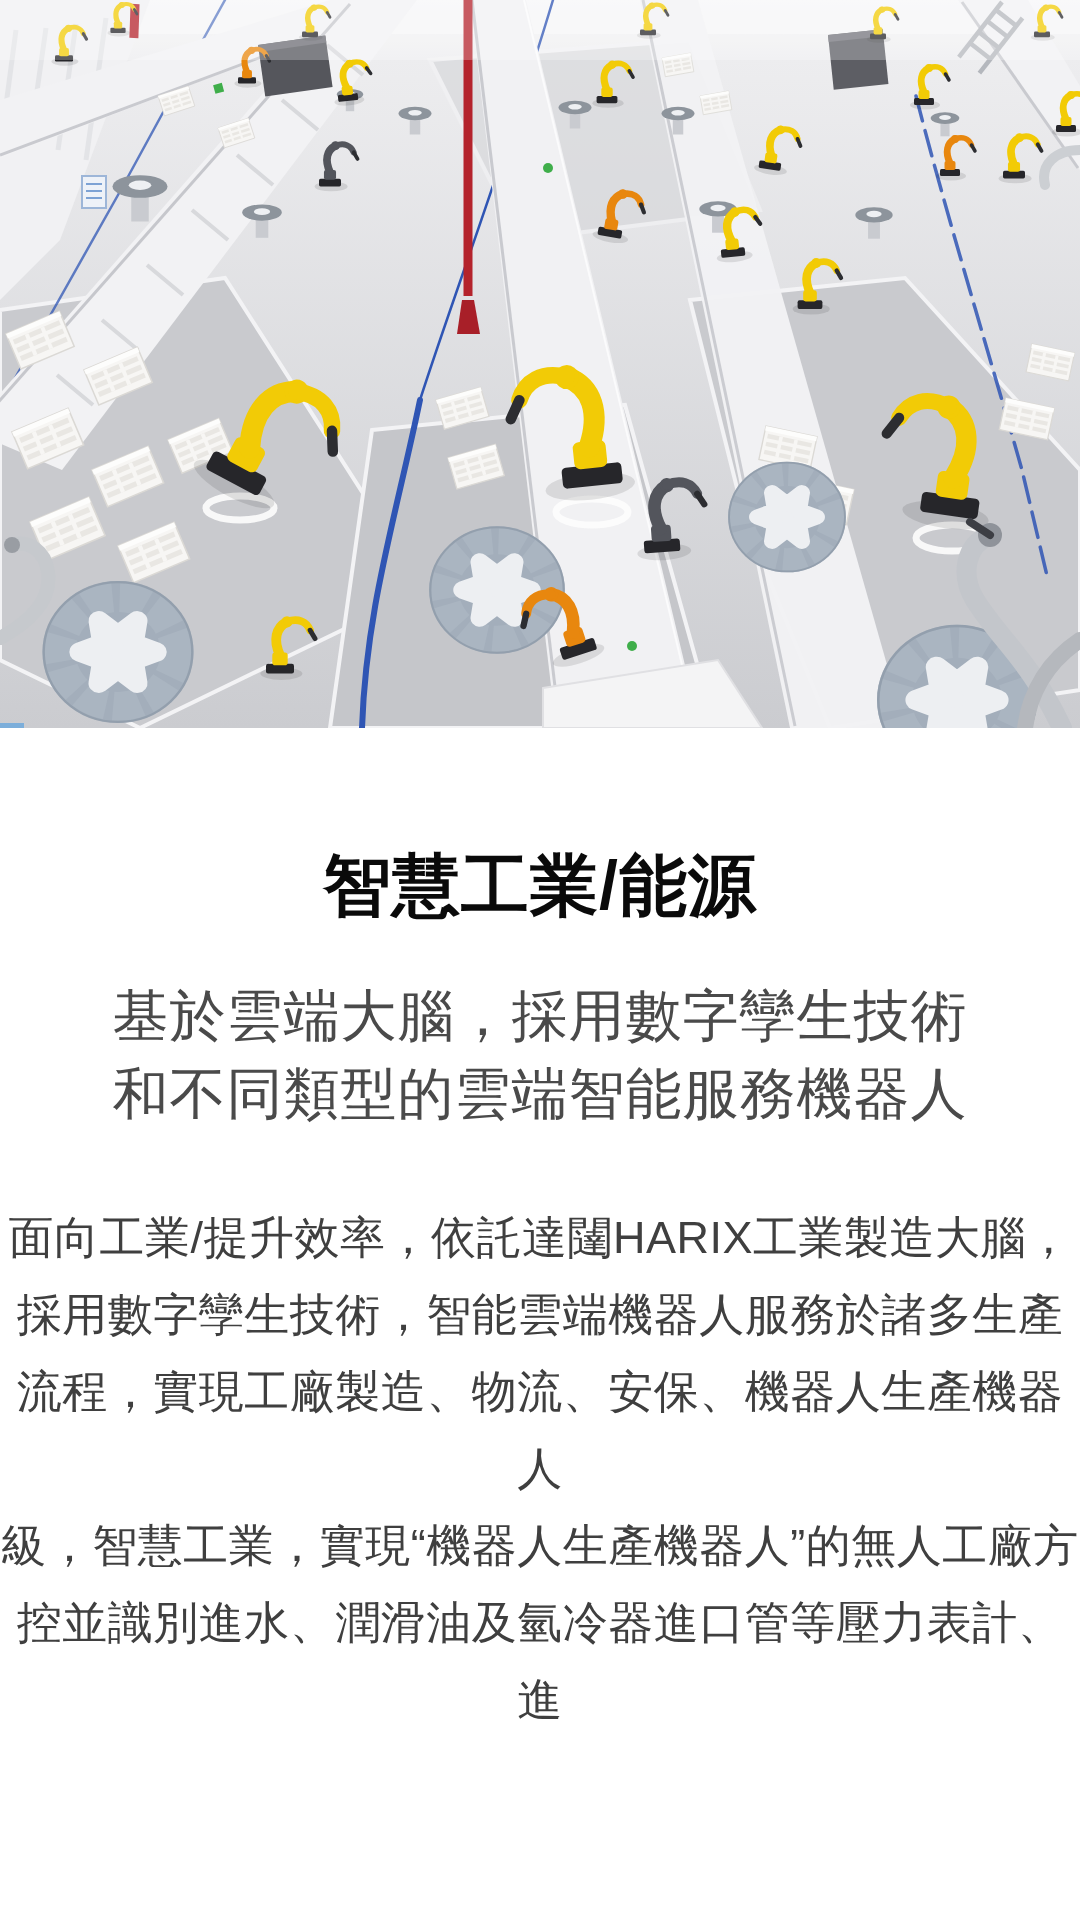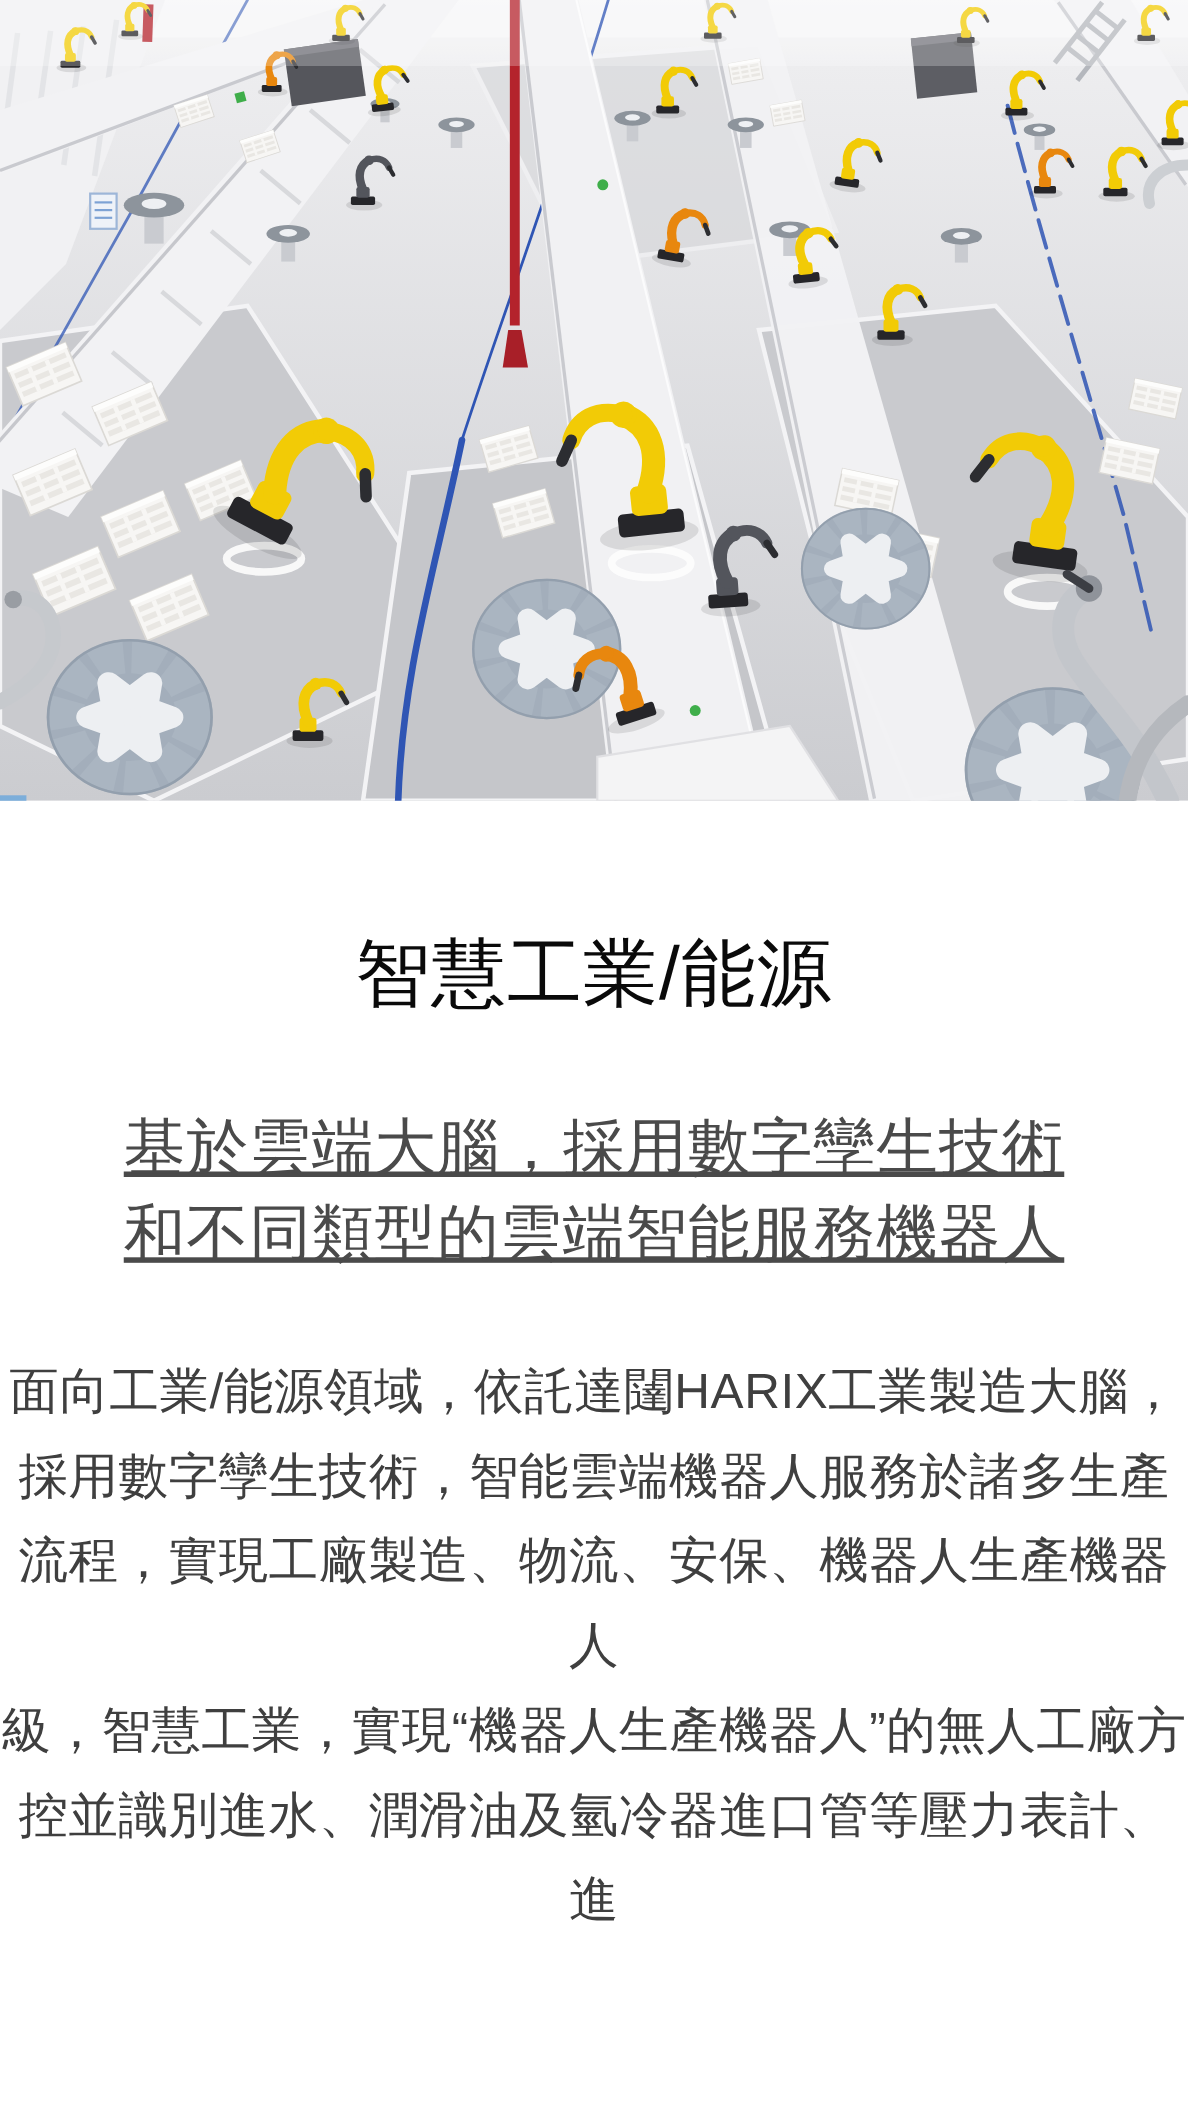--- a/index.html
+++ b/index.html
@@ -17,24 +17,24 @@
   }
   svg{
     --bot:var(--robot-yellow,#f2cb06);
     --crate:var(--crate-white,#f7f6f4);
     --disc:var(--disc-gray,#a3aebb);
   }
   
   .content{width:1080px;text-align:center;}
   .title{
     margin:118px 0 0;line-height:1.15;
-    font-size:68px;font-weight:400;letter-spacing:1px;
+    font-size:68px;font-weight:700;letter-spacing:1px;
     color:var(--title-text,#0a0a0a);
   }
-  .subtitle{margin:80px 0 0;font-weight:500;color:var(--subtitle-text,#4a4a4a);text-decoration:underline;}
+  .subtitle{margin:53px 0 0;font-weight:500;color:var(--subtitle-text,#4a4a4a);}
   .subtitle .s-line{font-size:56px;line-height:78px;letter-spacing:1px;}
   .bodytext{margin:66px 0 0;font-weight:400;color:var(--body-text,#3f3f3f);}
   .bodytext .b-line{display:block;font-size:45px;line-height:77px;letter-spacing:.5px;}
 </style>
 </head>
 <body>
 
 <div class="page">
 
   <figure class="hero">
@@ -265,21 +265,21 @@
 
   <main class="content">
     <h1 class="title">智慧工業/能源</h1>
 
     <h2 class="subtitle">
         <div class="s-line">基於雲端大腦，採用數字孿生技術</div>
         <div class="s-line">和不同類型的雲端智能服務機器人</div>
       </h2>
 
     <p class="bodytext">
-        <span class="b-line">面向工業/能源領域，依託達闥HARIX工業製造大腦，</span>
+        <span class="b-line">面向工業/提升效率，依託達闥HARIX工業製造大腦，</span>
         <span class="b-line">採用數字孿生技術，智能雲端機器人服務於諸多生產</span>
         <span class="b-line">流程，實現工廠製造、物流、安保、機器人生產機器人</span>
         <span class="b-line">級，智慧工業，實現“機器人生產機器人”的無人工廠方</span>
         <span class="b-line">控並識別進水、潤滑油及氫冷器進口管等壓力表計、進</span>
       </p>
   </main>
 
 </div>
 
 </body></html>

